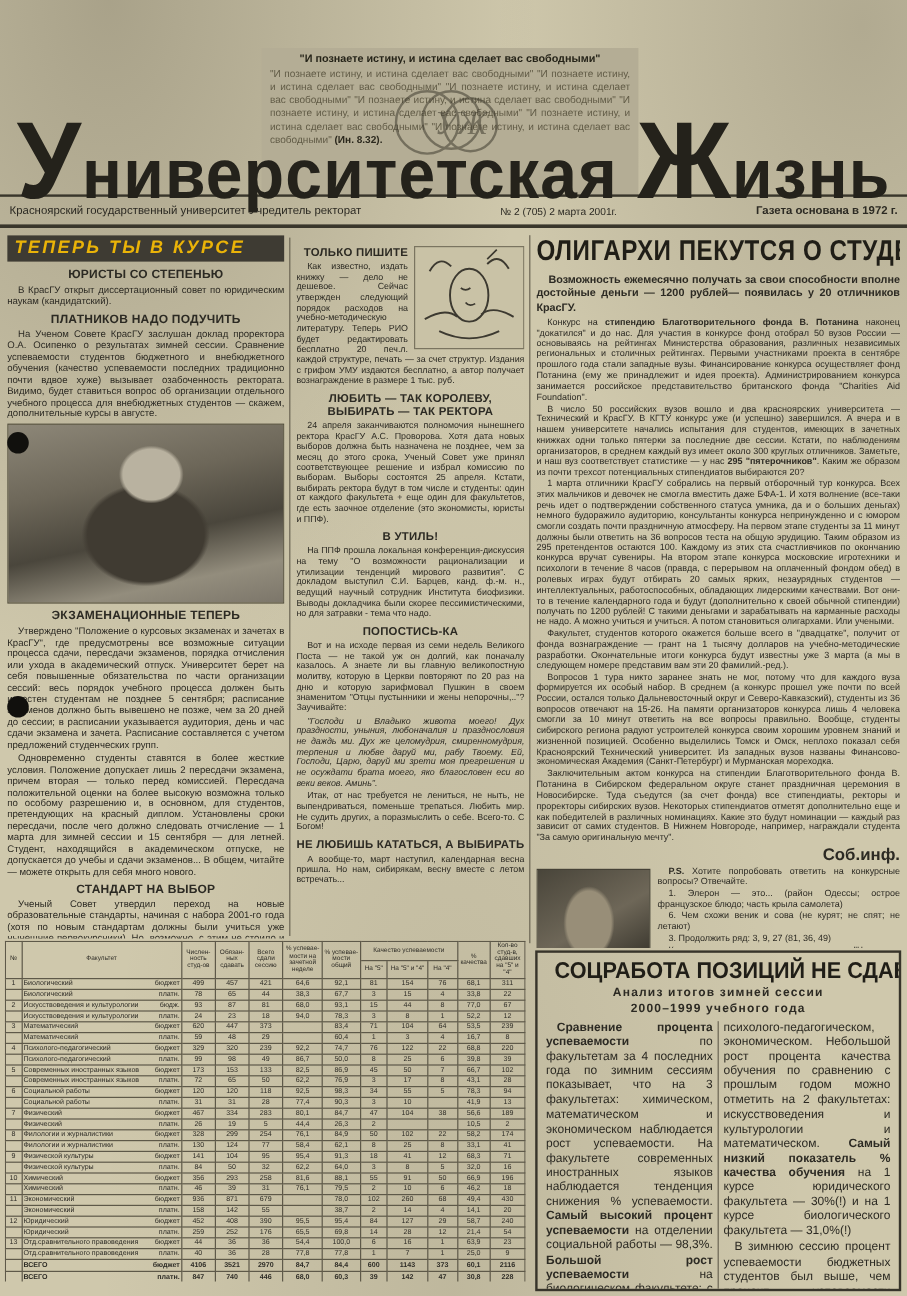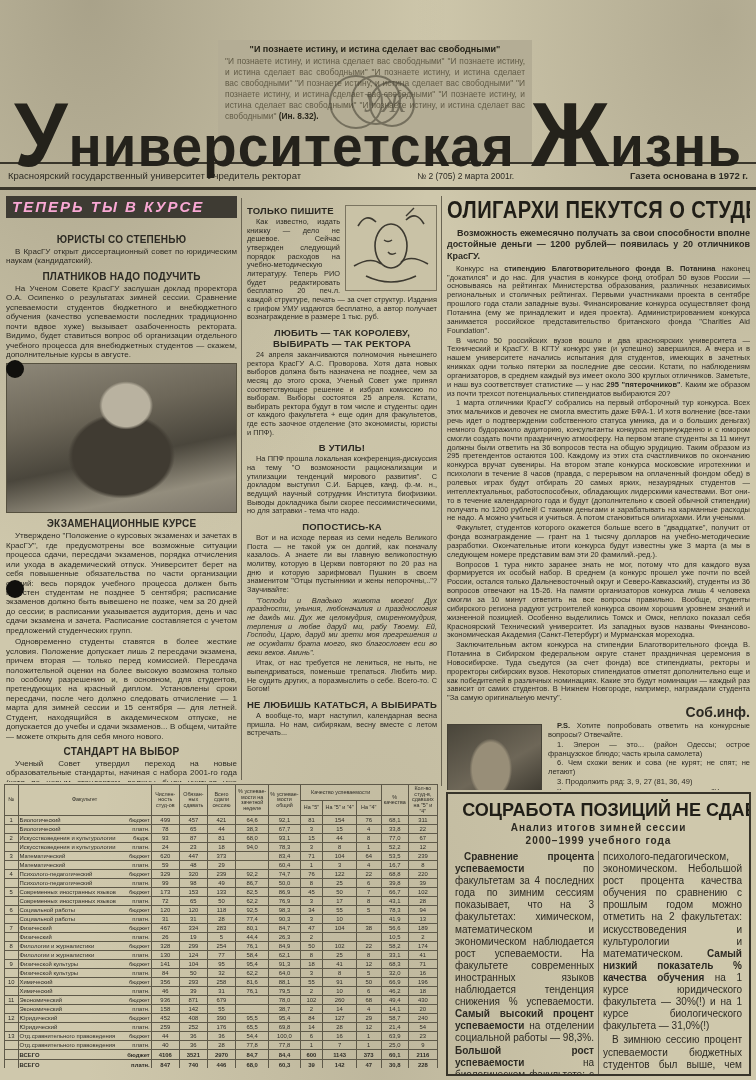--- a/index.html
+++ b/index.html
@@ -29,22 +29,22 @@
   .dateline .iss{font-size:8.5px;}
   .dateline .fnd{font-size:9.5px;font-weight:bold;text-align:center;}
   
   .col{position:absolute;overflow:hidden;}
   .col-left{left:6px;top:196px;width:231px;height:586px;}
   .col-mid{left:247px;top:200px;width:190px;height:580px;}
   .col-right{left:447px;top:196px;width:303px;height:594px;}
   .vrule{position:absolute;width:1px;background:#6a6453;}
   .v1{left:241px;top:198px;height:582px;}
   .v2{left:441px;top:196px;height:590px;}
-  .banner{background:#3e3b33;color:#f9a8d4;font-weight:bold;font-style:italic;
-       font-size:15px;letter-spacing:2px;padding:2px 6px 3px;margin-bottom:16px;white-space:nowrap;}
+  .banner{background:#3e3b33;color:#eab308;font-weight:bold;font-style:italic;
+       font-size:15px;letter-spacing:2px;padding:2px 6px 3px;margin-bottom:6px;white-space:nowrap;}
   .sec h3{font-size:10px;font-weight:bold;text-align:center;margin:5px 0 2px;letter-spacing:.2px;}
   .col-left .sec p{font-size:8px;line-height:1.18;}
   .col-mid .sec h3{font-size:9.5px;}
   .col-mid .sec p{font-size:7.4px;line-height:1.17;}
   .sec p{margin:0 0 2px;text-align:justify;text-indent:9px;}
   .sec p.it{font-style:italic;}
   .photo-left{width:100%;height:150px;margin:4px 0 2px;border:1px solid #55503f;box-sizing:border-box;
        background:
         radial-gradient(ellipse at 52% 28%, #b9b2a0 0 14%, transparent 16%),
         radial-gradient(ellipse at 50% 62%, #403b32 0 30%, transparent 33%),
@@ -117,40 +117,40 @@
         <p>В КрасГУ открыт диссертационный совет по юридическим наукам (кандидатский).</p>
       </div>
       <div class="sec">
         <h3>ПЛАТНИКОВ НАДО ПОДУЧИТЬ</h3>
         <p>На Ученом Совете КрасГУ заслушан доклад проректора О.А. Осипенко о результатах зимней сессии. Сравнение успеваемости студентов бюджетного и внебюджетного обучения (качество успеваемости последних традиционно почти вдвое хуже) вызывает озабоченность ректората. Видимо, будет ставиться вопрос об организации отдельного учебного процесса для внебюджетных студентов — скажем, дополнительные курсы в августе.</p>
       </div>
       <div class="sec">
         <div class="photo-left"></div>
       </div>
       <div class="sec">
-        <h3>ЭКЗАМЕНАЦИОННЫЕ КУРСЕ</h3>
+        <h3>ЭКЗАМЕНАЦИОННЫЕ ТЕПЕРЬ</h3>
         <p>Утверждено "Положение о курсовых экзаменах и зачетах в КрасГУ", где предусмотрены все возможные ситуации процесса сдачи, пересдачи экзаменов, порядка отчисления или ухода в академический отпуск. Университет берет на себя повышенные обязательства по части организации сессий: весь порядок учебного процесса должен быть известен студентам не позднее 5 сентября; расписание экзаменов должно быть вывешено не позже, чем за 20 дней до сессии; в расписании указывается аудитория, день и час сдачи экзамена и зачета. Расписание составляется с учетом предложений студенческих групп.</p>
         <p>Одновременно студенты ставятся в более жесткие условия. Положение допускает лишь 2 пересдачи экзамена, причем вторая — только перед комиссией. Пересдача положительной оценки на более высокую возможна только по особому разрешению и, в основном, для студентов, претендующих на красный диплом. Установлены сроки пересдачи, после чего должно следовать отчисление — 1 марта для зимней сессии и 15 сентября — для летней. Студент, находящийся в академическом отпуске, не допускается до учебы и сдачи экзаменов... В общем, читайте — можете открыть для себя много нового.</p>
       </div>
       <div class="sec">
         <h3>СТАНДАРТ НА ВЫБОР</h3>
         <p>Ученый Совет утвердил переход на новые образовательные стандарты, начиная с набора 2001-го года (хотя по новым стандартам должны были учиться уже нынешние первокурсники). Но, возможно, с этим не стоило и торопиться. Министерство вдохновлено идеей создания альтернативных образовательных стандартов, и тогда неизвестно, какой стандарт будет утвержден.</p>
       </div>
     </div>
 
   <div class="col col-mid" id="col-mid">
       <div class="sec">
         <div class="cartoon"><svg width="90" height="84" viewBox="0 0 90 84">
             <ellipse cx="45" cy="40" rx="16" ry="22" fill="none" stroke="#3c3930" stroke-width="1.6"></ellipse>
             <path d="M12 20 Q20 6 30 16 M78 18 Q70 4 60 14" fill="none" stroke="#3c3930" stroke-width="1.6"></path>
             <path d="M8 60 Q25 50 35 58 M82 58 Q65 48 55 56" fill="none" stroke="#3c3930" stroke-width="1.6"></path>
             <path d="M38 34 q4 3 8 0 M42 46 q3 4 8 1 M60 10 l8 -8" fill="none" stroke="#3c3930" stroke-width="1.4"></path>
             <path d="M20 70 q25 12 50 0" fill="none" stroke="#3c3930" stroke-width="1.6"></path>
           </svg></div>
-        <h3 style="text-align: left;">ТОЛЬКО ПИШИТЕ</h3>
+        <h3 style="text-align: right;">ТОЛЬКО ПИШИТЕ</h3>
         <p>Как известно, издать книжку — дело не дешевое. Сейчас утвержден следующий порядок расходов на учебно-методическую литературу. Теперь РИО будет редактировать бесплатно 20 печ.л. каждой структуре, печать — за счет структур. Издания с грифом УМУ издаются бесплатно, а автор получает вознаграждение в размере 1 тыс. руб.</p>
       </div>
       <div class="sec">
         <h3>ЛЮБИТЬ — ТАК КОРОЛЕВУ, ВЫБИРАТЬ — ТАК РЕКТОРА</h3>
         <p>24 апреля заканчиваются полномочия нынешнего ректора КрасГУ А.С. Проворова. Хотя дата новых выборов должна быть назначена не позднее, чем за месяц до этого срока, Ученый Совет уже принял соответствующее решение и избрал комиссию по выборам. Выборы состоятся 25 апреля. Кстати, выбирать ректора будут в том числе и студенты: один от каждого факультета + еще один для факультетов, где есть заочное отделение (это экономисты, юристы и ППФ).</p>
       </div>
       <div class="sec">
         <h3>В УТИЛЬ!</h3>
         <p>На ППФ прошла локальная конференция-дискуссия на тему "О возможности рационализации и утилизации тенденций мирового развития". С докладом выступил С.И. Барцев, канд. ф.-м. н., ведущий научный сотрудник Института биофизики. Выводы докладчика были скорее пессимистическими, но для затравки - тема что надо.</p>
       </div>

